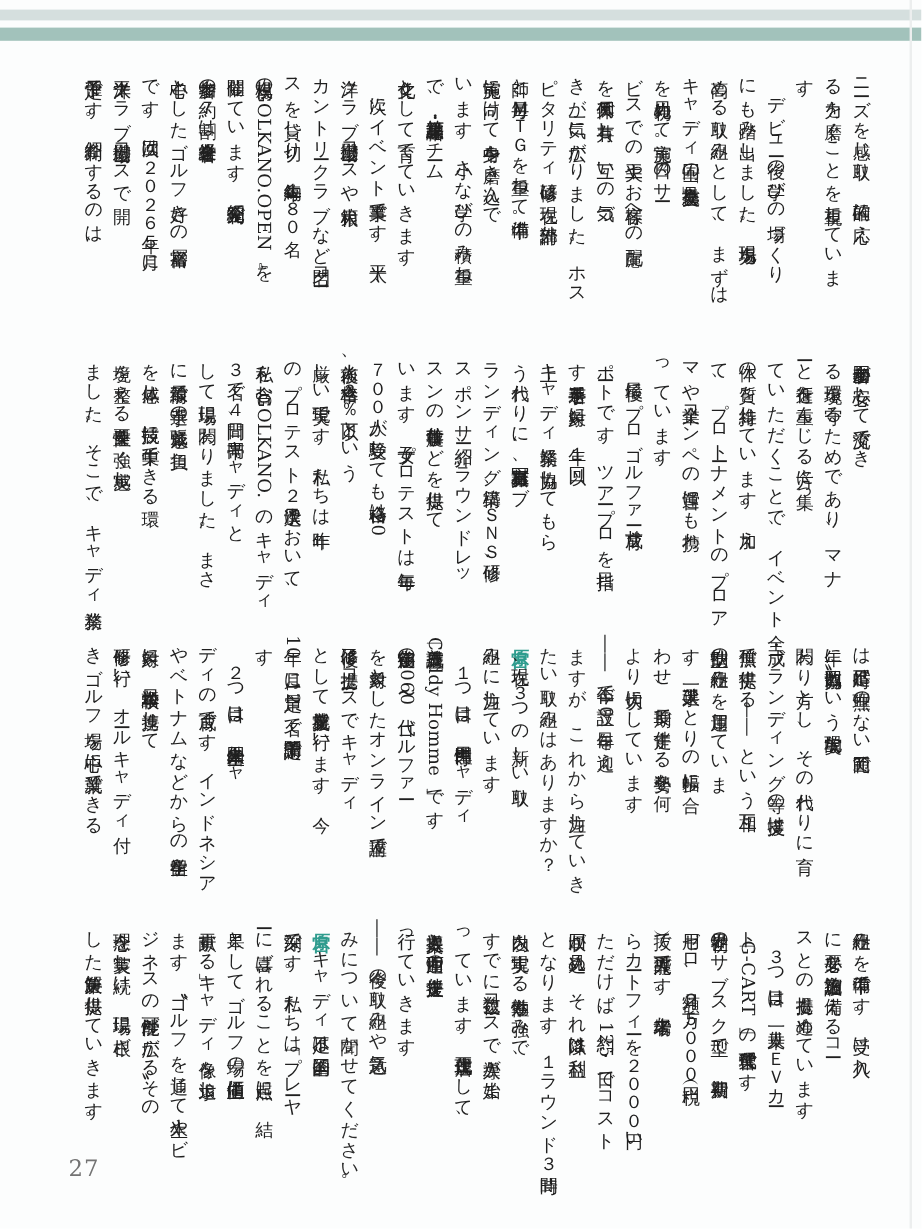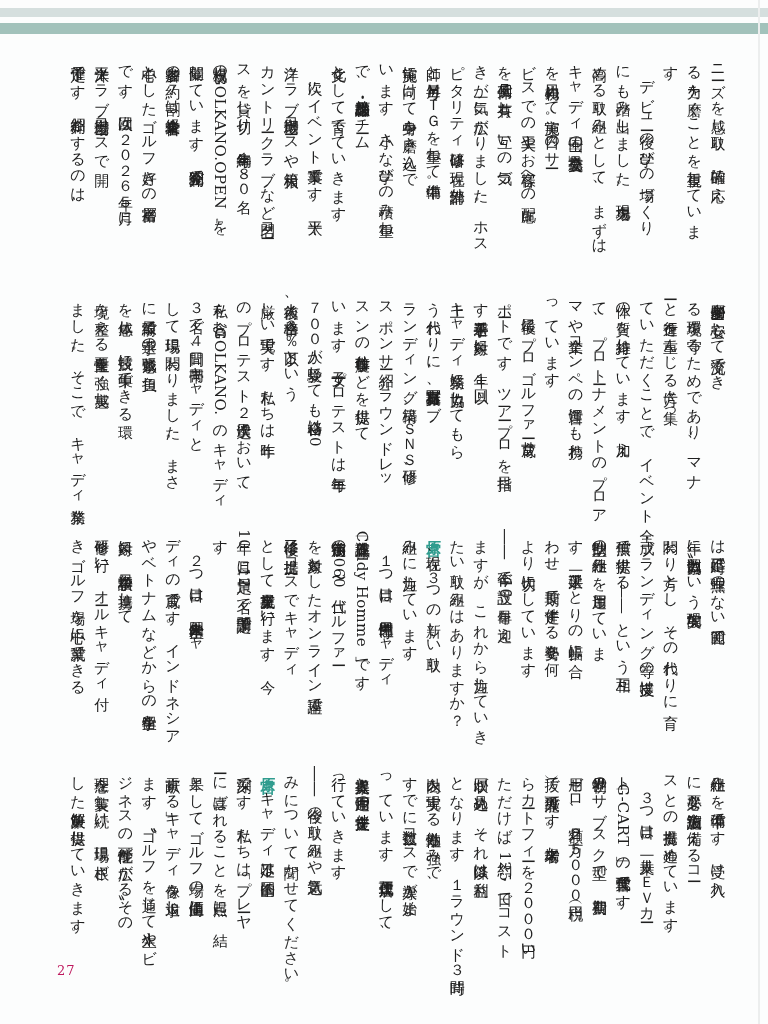--- a/index.html
+++ b/index.html
@@ -26,21 +26,21 @@
   .q{
     font-family:"DejaVu Sans","Liberation Sans",sans-serif;
     color:#2a2a2a;
   }
   .speaker{
     font-family:"DejaVu Sans","Liberation Sans",sans-serif;
     font-weight:bold;color:#2f9c8e;
   }
   .page-number{
     position:absolute;left:57px;top:963px;
-    font-size:13px;color:#be185d;letter-spacing:1px;
+    font-size:19px;color:#737373;letter-spacing:1px;
   }
 </style>
 </head>
 <body>
 
 <div class="page">
 
   <div class="stripe stripe-light"></div>
   <div class="stripe stripe-teal"></div>
   <div class="page-edge"></div>

